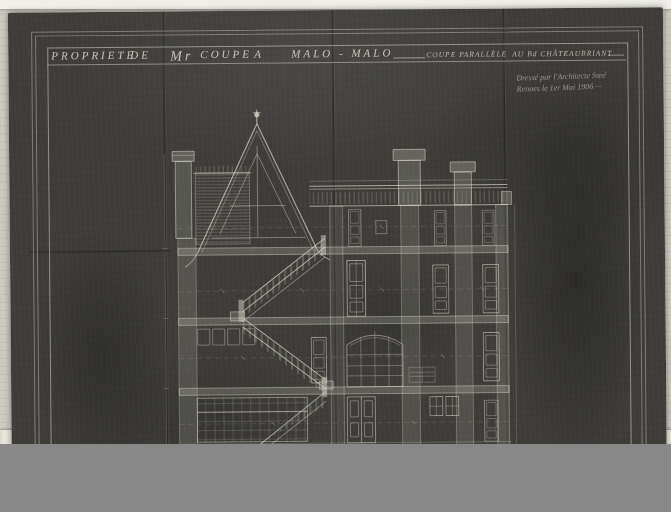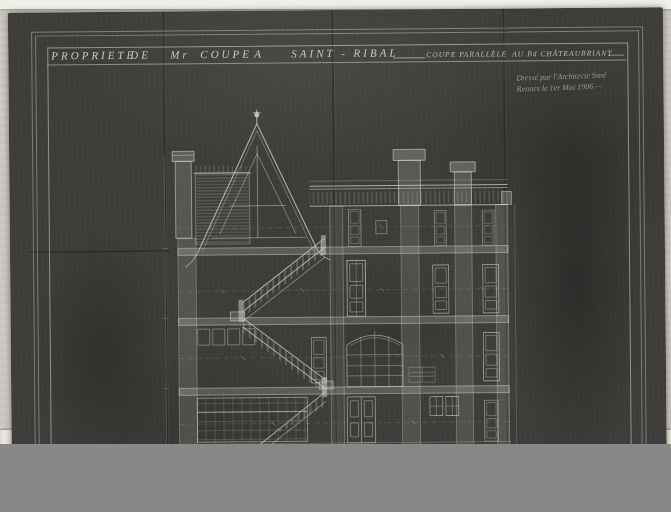--- a/index.html
+++ b/index.html
@@ -61,24 +61,24 @@
     <div class="shade" style="left:496px;top:80px;width:142px;height:385px;background:radial-gradient(closest-side, rgba(0,0,0,.28), rgba(0,0,0,0))"></div>
     <div class="shade" style="left:22px;top:215px;width:138px;height:258px;background:radial-gradient(closest-side, rgba(0,0,0,.22), rgba(0,0,0,0))"></div>
 
     <div class="frame" style="left:23px;top:19px;width:610px;height:452px"></div>
     <div class="frame" style="left:27px;top:23px;width:602px;height:444px"></div>
     <div class="frame inner" style="left:39px;top:35px;width:579px;height:420px"></div>
     <div class="rule" style="left:39px;top:52px;width:579px"></div>
 
     <span class="title-word" style="left:43px">PROPRIETE</span>
     <span class="title-word" style="left:122px">DE</span>
-    <span class="title-word" style="left:162px;font-size:11px">Mr</span>
+    <span class="title-word" style="left:162px;font-size:14px">Mr</span>
     <span class="title-word" style="left:192px">COUPE</span>
     <span class="title-word" style="left:246px">A</span>
-    <span class="title-word" style="left:283px">SAINT - RIBAL</span>
+    <span class="title-word" style="left:283px">MALO - MALO</span>
     <div class="rule" style="left:385px;top:48px;width:32px;border-color:rgba(216,214,202,.6)"></div>
     <span class="title-sub" style="left:418px">COUPE PARALLÈLE</span>
     <span class="title-sub" style="left:504px">AU Bd CHÂTEAUBRIANT</span>
     <div class="rule" style="left:600px;top:47px;width:16px;border-color:rgba(216,214,202,.55)"></div>
 
     <div class="note">
       <div>Dressé par l'Architecte Ssné</div>
       <div>Rennes le 1er Mai 1906 —</div>
     </div>
 

